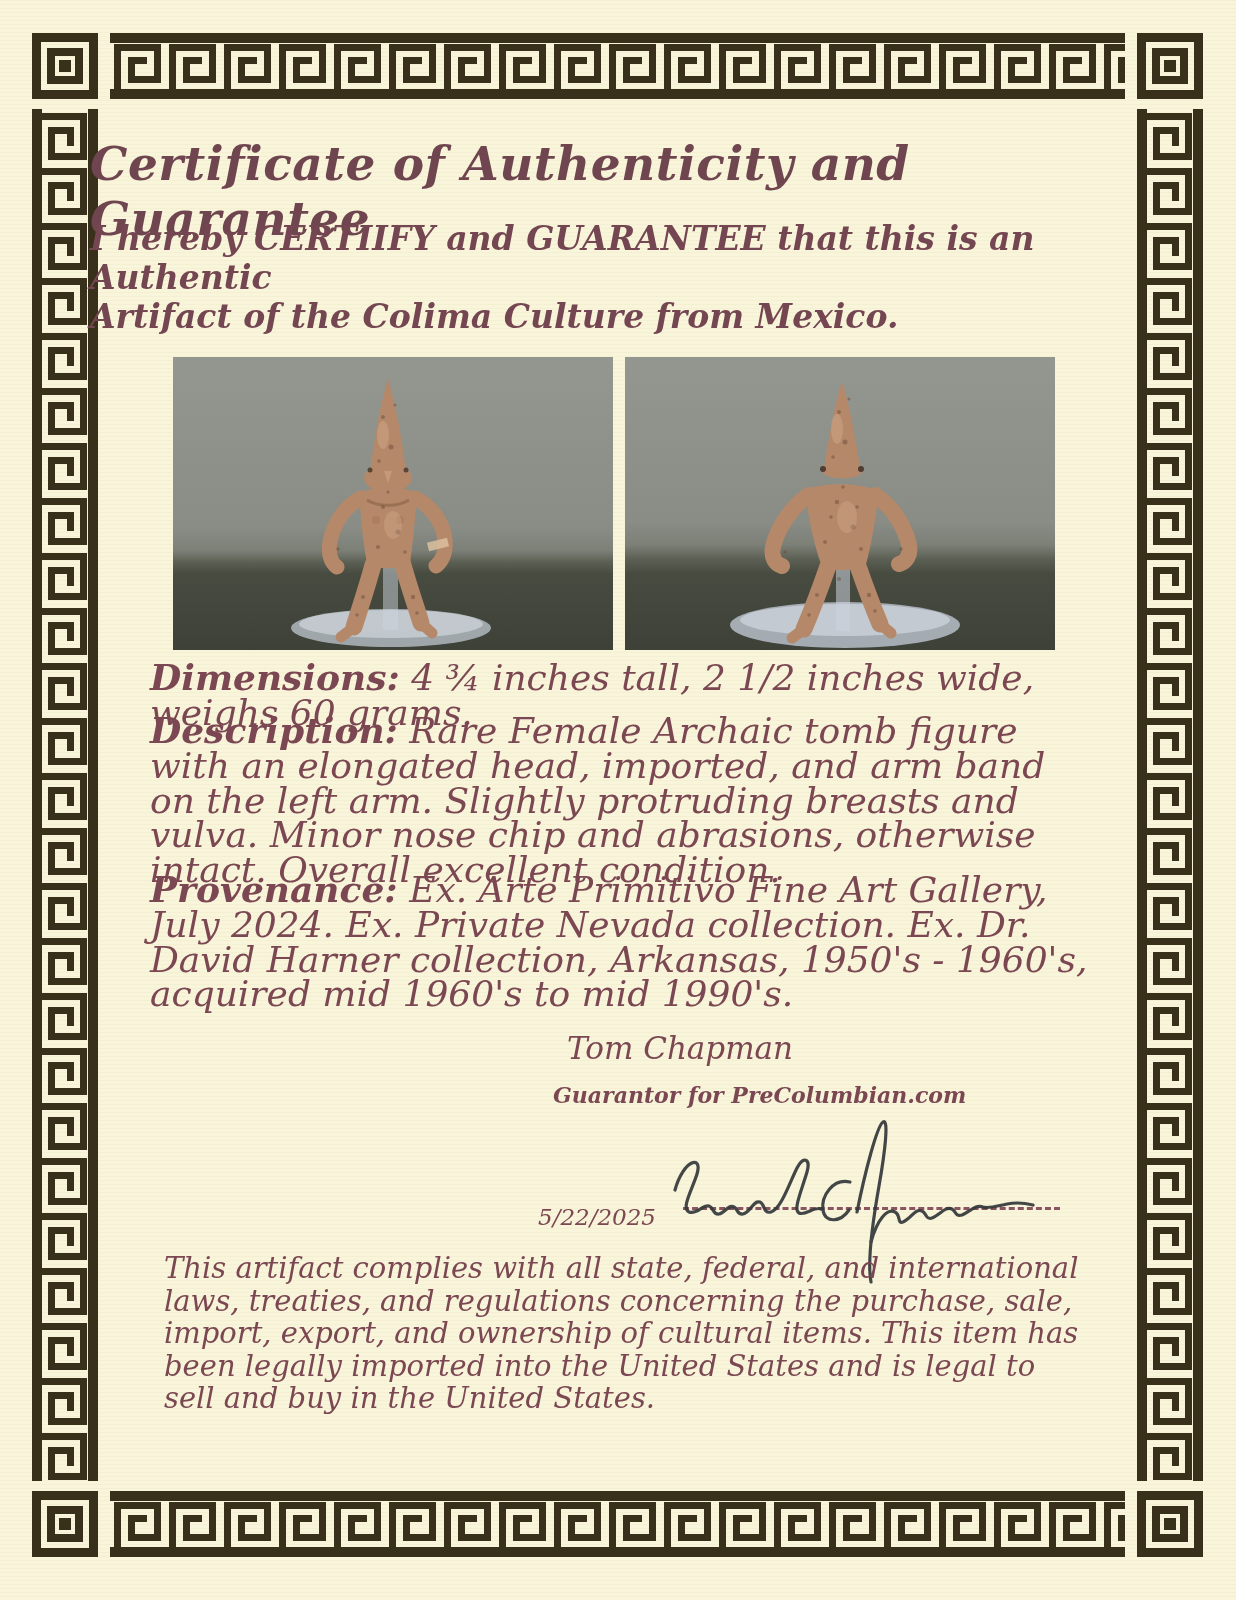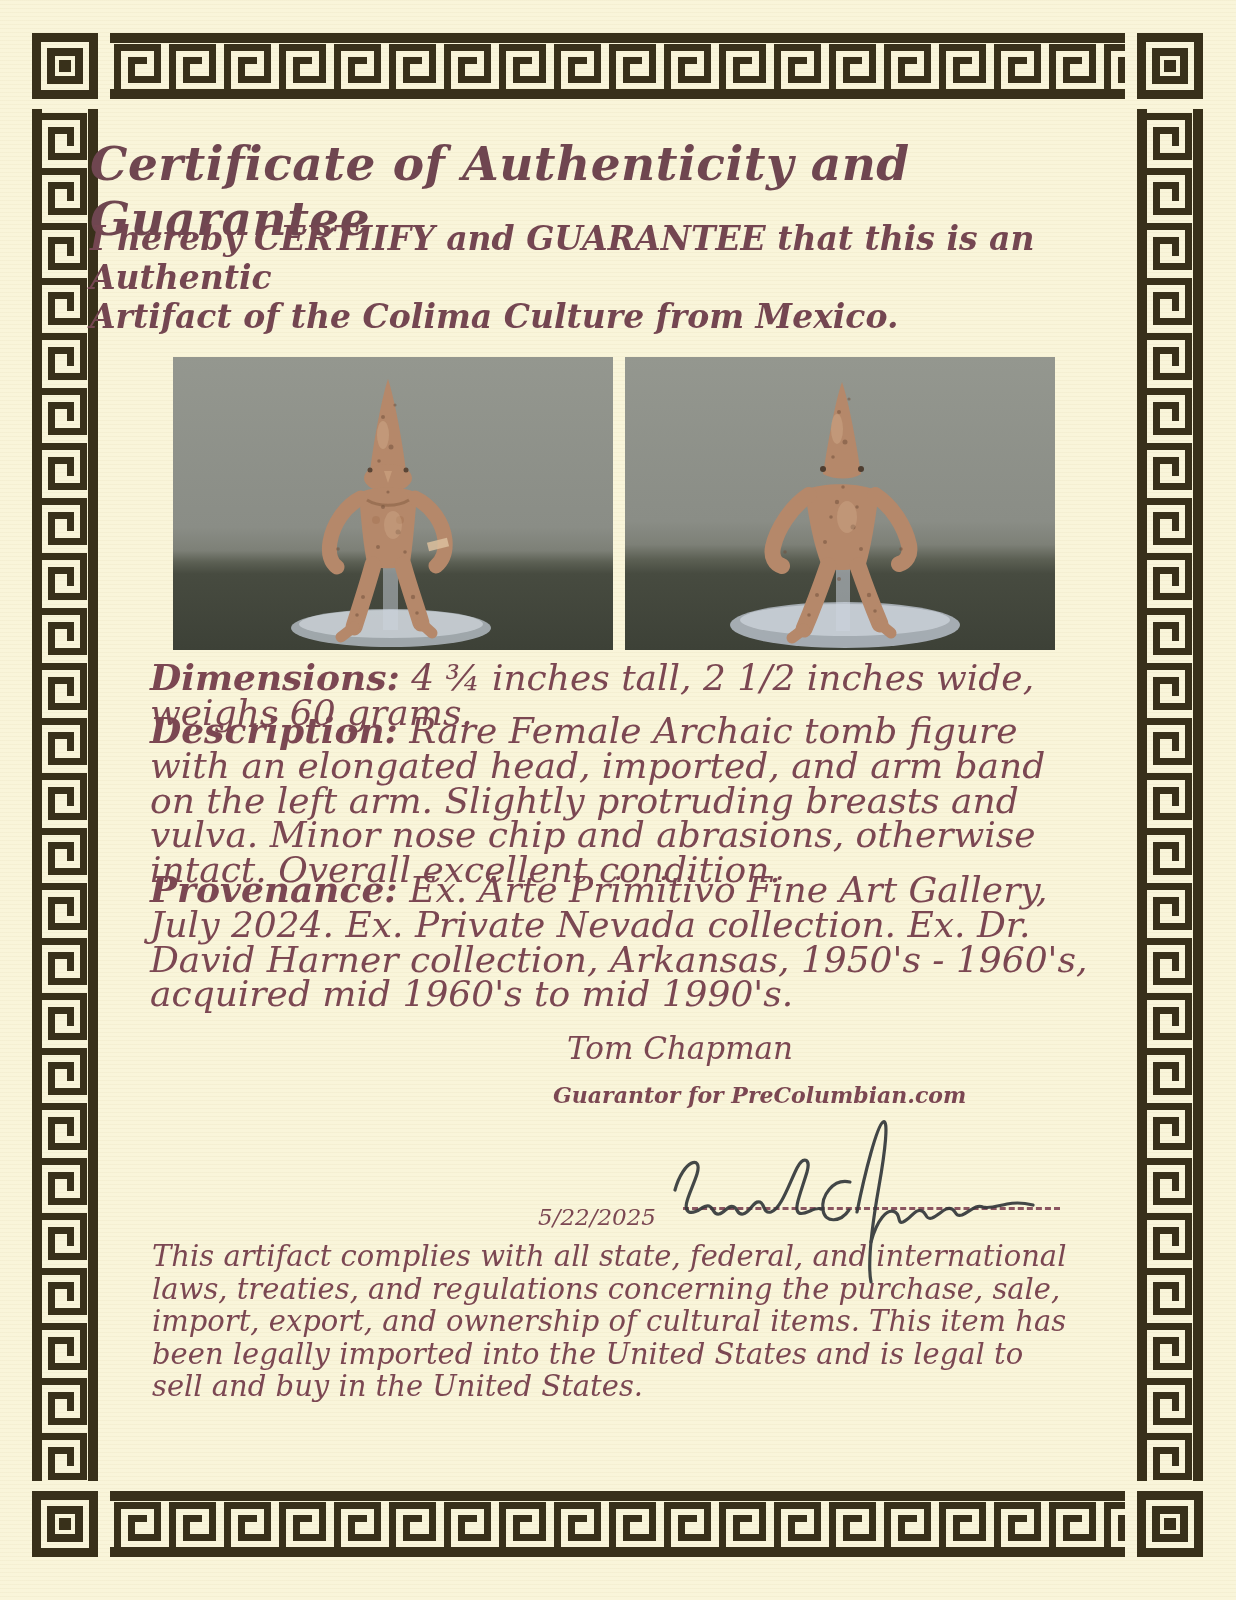--- a/index.html
+++ b/index.html
@@ -26,21 +26,21 @@
   .section{margin:0;left:150px;width:938px;font-size:36px;font-style:italic;line-height:34.8px;}
   .section .label{font-weight:700;}
   .sec-dimensions{top:660px;}
   .sec-description{top:713px;}
   .sec-provenance{top:872px;}
   .signatory-name{left:553px;top:1030px;font-size:31px;font-weight:400;font-style:italic;margin-left:14px;}
   .signatory-role{left:553px;top:1082px;font-size:22px;font-weight:700;font-style:italic;}
   .sig-date{left:538px;top:1204px;font-size:23px;font-style:italic;}
   .sig-line{left:683px;top:1207px;width:377px;border-top:3px dashed #8a5560;height:0;}
   .signature-svg{left:645px;top:1112px;}
-  .legal{margin:0;left:152px;top:1240px;width:928px;font-size:29px;font-style:italic;line-height:32.5px;}
+  .legal{margin:12px;left:152px;top:1240px;width:928px;font-size:29px;font-style:italic;line-height:32.5px;}
   .photo-svg{position:absolute;top:357px;}
   .photo-front{left:173px;}
   .photo-back{left:625px;}
 </style>
 </head>
 <body>
 
 <div class="page">
 
   <svg class="border-svg" width="1236" height="1600" viewBox="0 0 1236 1600" aria-hidden="true">

